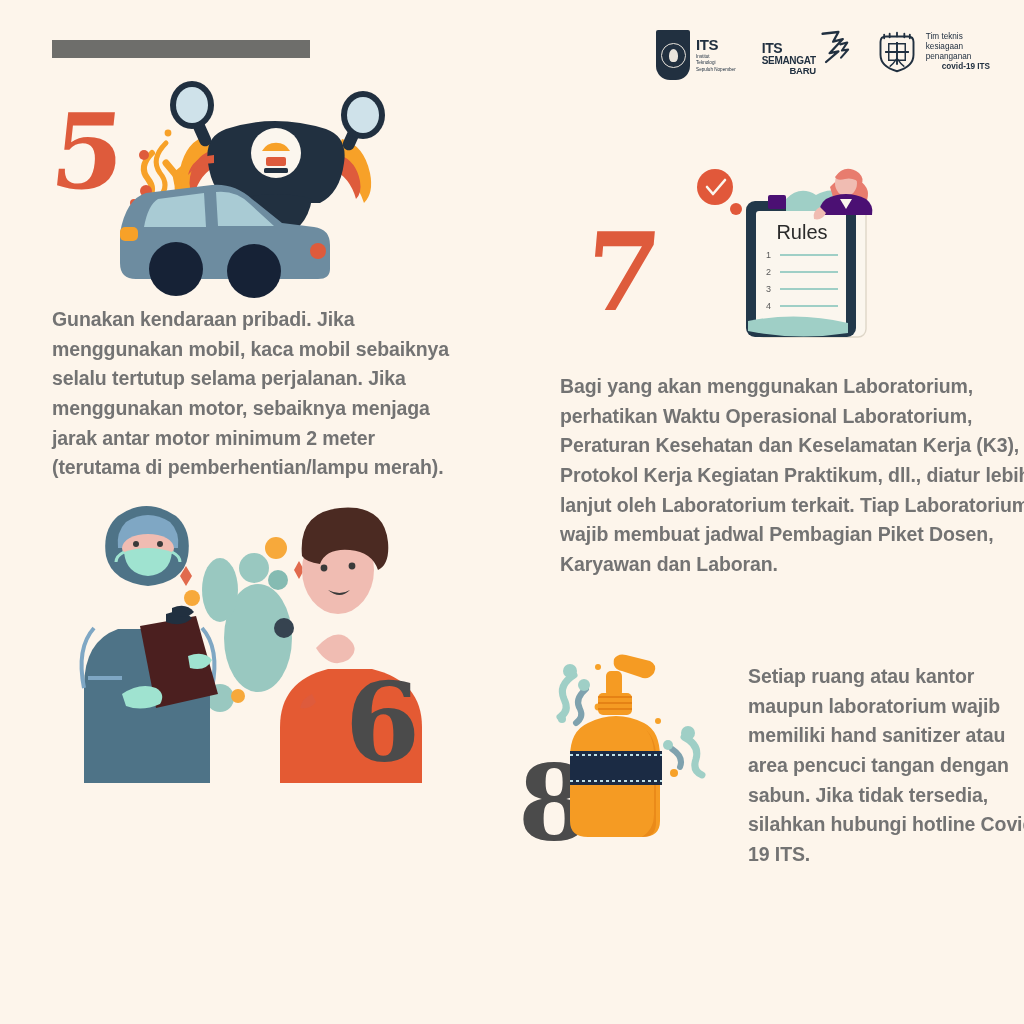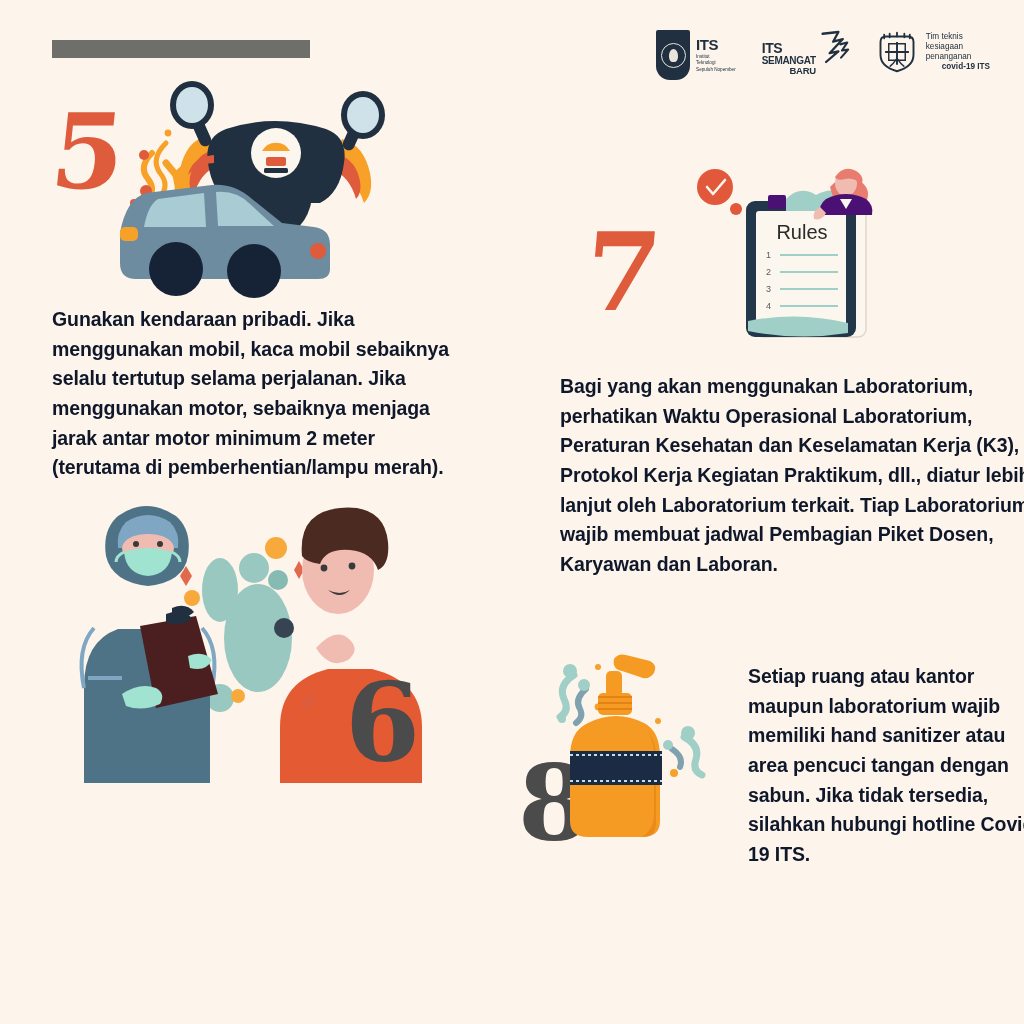--- a/index.html
+++ b/index.html
@@ -56,21 +56,21 @@
   .cv-word{display:flex;flex-direction:column;line-height:1.25;color:#213040;font-size:8.2px;}
   .cv-word .bold{font-weight:bold;margin-left:16px;}
 
   
   .num{
     position:absolute;font-weight:bold;line-height:1;
     font-family:"DejaVu Serif", serif;user-select:none;
   }
   .body-text{
     position:absolute;
-    color:#0f172a;
+    color:#737373;
     font-weight:bold;
     letter-spacing:-.1px;
   }
 
   
   #num5{left:52px;top:100px;font-size:104px;color:#DE5B3C;transform:skewX(-6deg);}
   #art5{position:absolute;left:80px;top:95px;width:330px;height:200px;}
   #txt5{left:52px;top:305px;width:400px;font-size:19.5px;line-height:1.52;}
 
   

